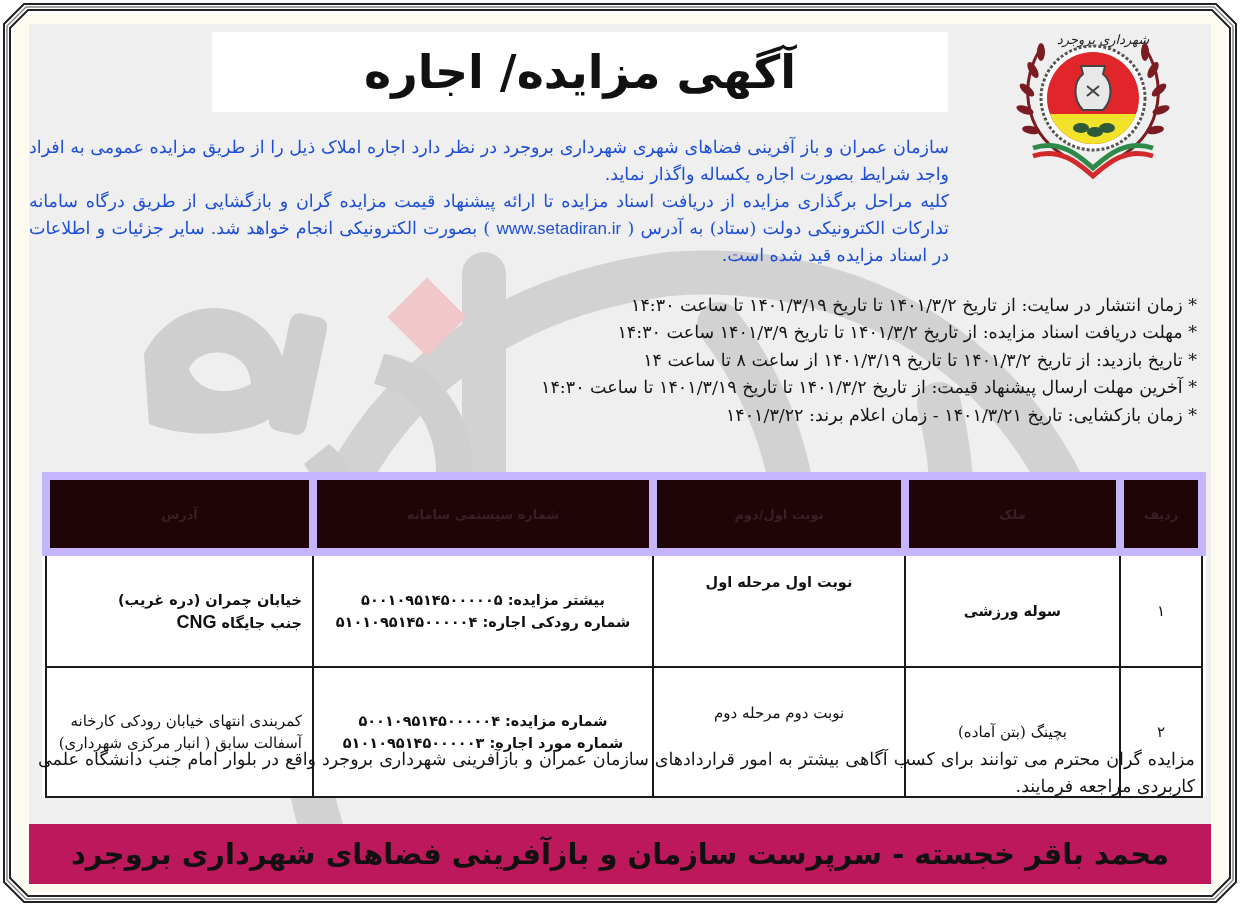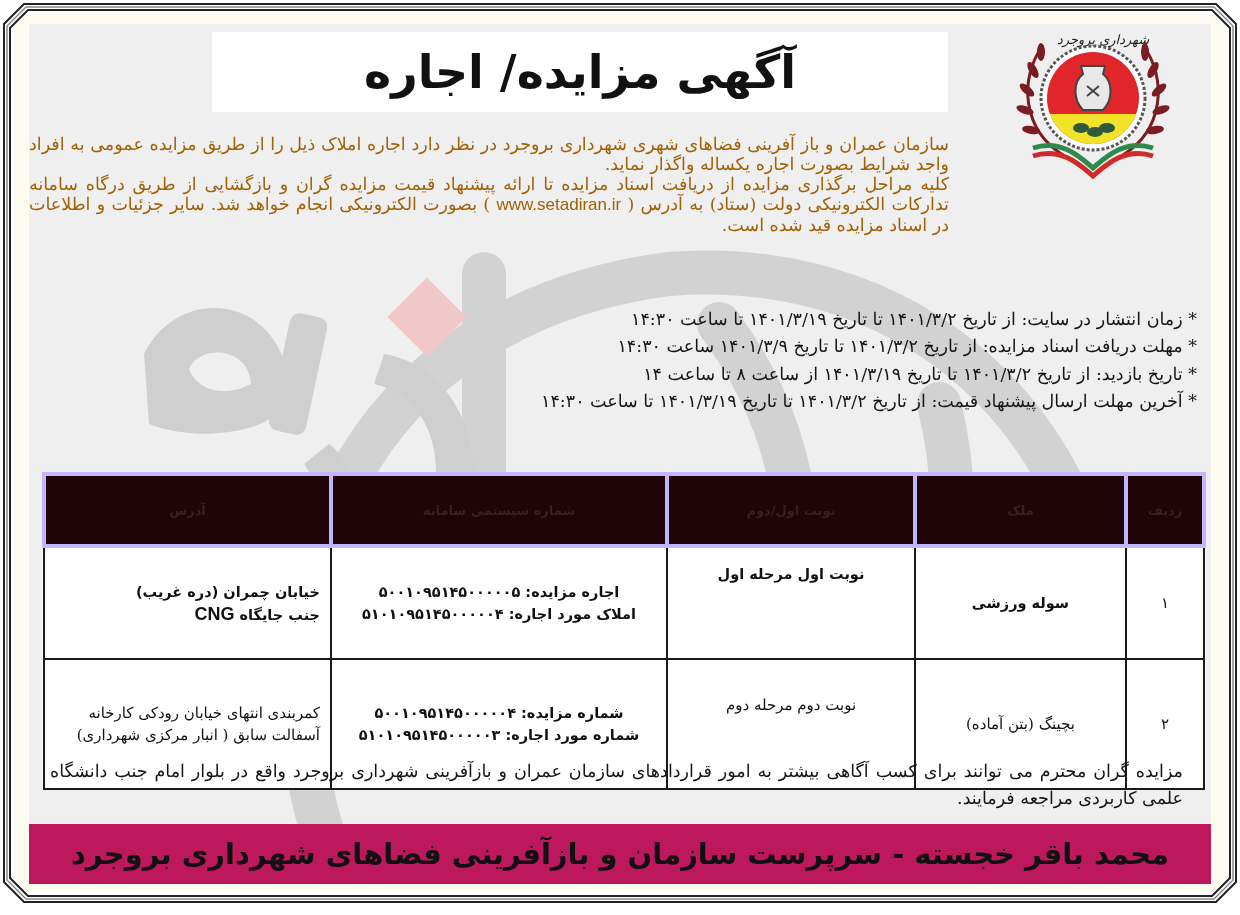--- a/index.html
+++ b/index.html
@@ -31,55 +31,55 @@
     }
     .logo {
       position: absolute; right: 8px; top: 6px; width: 200px; height: 175px;
       display: flex; flex-direction: column; align-items: center;
     }
     .logo-caption {
       font-family: "DejaVu Serif", serif; font-style: italic; font-size: 13px; color: #222; direction: rtl; margin-top: 2px;
     }
     .intro {
       position: absolute; right: 262px; top: 110px; width: 920px;
-      direction: rtl; text-align: justify; font-size: 17.5px; line-height: 20px; color: #a16207;
+      direction: rtl; text-align: justify; font-size: 17.5px; line-height: 27px; color: #1d4ed8;
     }
     .intro p { margin: 0; }
     .url { font-family: "Liberation Sans", sans-serif; font-size: 17px; }
     .schedule {
-      position: absolute; right: 14px; top: 254px; width: 1160px;
+      position: absolute; right: 14px; top: 240px; width: 1160px;
       direction: rtl; font-size: 17.5px; line-height: 27.5px; color: #151515;
     }
     .schedule p { margin: 0; }
     .table-wrap {
       position: absolute; left: 13px; top: 448px; width: 1164px;
     }
     table {
       width: 100%; border-collapse: collapse; direction: rtl; background: #fff;
       border: 2.5px solid #1a1a1a;
     }
     th {
       background: #1f0507; color: #3a2024; height: 66px; font-weight: 700; font-size: 13px;
-      border: 4px solid #c4b5fd; font-family: "DejaVu Sans", sans-serif;
+      border: 8px solid #c4b5fd; font-family: "DejaVu Sans", sans-serif;
     }
     td {
       border: 2px solid #1a1a1a; text-align: center; vertical-align: middle; font-size: 15px; color: #111;
       padding: 0 10px;
     }
     tr.r1 td { height: 92px; }
     tr.r2 td { height: 92px; }
     .bold { font-weight: 700; font-family: "DejaVu Sans", sans-serif; font-size: 14.5px; }
     .num-line { display: block; line-height: 22px; white-space: nowrap; }
     .addr { text-align: right; line-height: 22px; }
     .cng { font-family: "Liberation Sans", sans-serif; font-weight: 700; font-size: 18px; }
     .footer-note {
       position: absolute; right: 12px; top: 718px; width: 1165px;
       direction: rtl; text-align: justify; font-size: 17.5px; line-height: 27px; color: #151515;
     }
-    .footer-note p { margin: 16px; }
+    .footer-note p { margin: 4px; }
     .signature {
       position: absolute; left: 0; top: 800px; width: 1182px; height: 60px; background: #be185d;
       display: flex; align-items: center; justify-content: center;
     }
     .signature span {
       font-family: "DejaVu Sans", sans-serif; font-weight: 900; font-size: 29px; color: #111; direction: rtl;
     }
   </style>
 </head>
 <body>
@@ -154,41 +154,42 @@
         <p>سازمان عمران و باز آفرینی فضاهای شهری شهرداری بروجرد در نظر دارد اجاره املاک ذیل را از طریق مزایده عمومی به افراد واجد شرایط بصورت اجاره یکساله واگذار نماید.</p>
         <p><span>کلیه مراحل برگذاری مزایده از دریافت اسناد مزایده تا ارائه پیشنهاد قیمت مزایده گران و بازگشایی از طریق درگاه سامانه تدارکات الکترونیکی دولت (ستاد) به آدرس (</span> <span class="url">www.setadiran.ir</span> <span>) بصورت الکترونیکی انجام خواهد شد. سایر جزئیات و اطلاعات در اسناد مزایده قید شده است.</span></p>
       </div>
 
       <div class="schedule">
         <p style="visibility:hidden">.</p>
         <p>* زمان انتشار در سایت: از تاریخ ۱۴۰۱/۳/۲ تا تاریخ ۱۴۰۱/۳/۱۹ تا ساعت ۱۴:۳۰</p>
         <p>* مهلت دریافت اسناد مزایده: از تاریخ ۱۴۰۱/۳/۲ تا تاریخ ۱۴۰۱/۳/۹ ساعت ۱۴:۳۰</p>
         <p>* تاریخ بازدید: از تاریخ ۱۴۰۱/۳/۲ تا تاریخ ۱۴۰۱/۳/۱۹  از ساعت ۸ تا ساعت ۱۴</p>
         <p>* آخرین مهلت ارسال پیشنهاد قیمت: از تاریخ ۱۴۰۱/۳/۲ تا تاریخ ۱۴۰۱/۳/۱۹ تا ساعت ۱۴:۳۰</p>
+        <p>* زمان بازکشایی: تاریخ ۱۴۰۱/۳/۲۱  -  زمان اعلام برند:  ۱۴۰۱/۳/۲۲</p>
       </div>
 
       <div class="table-wrap">
         <table>
           <thead>
             <tr>
               <th style="width:72px">ردیف</th>
               <th style="width:205px">ملک</th>
               <th style="width:242px">نوبت اول/دوم</th>
               <th style="width:330px">شماره سیستمی سامانه</th>
               <th>آدرس</th>
             </tr>
           </thead>
           <tbody>
             <tr class="r1">
               <td>۱</td>
               <td class="bold">سوله ورزشی</td>
               <td class="bold" style="vertical-align:top;padding-top:18px">نوبت اول مرحله اول</td>
               <td class="bold">
-                <span class="num-line">اجاره مزایده: ۵۰۰۱۰۹۵۱۴۵۰۰۰۰۰۵</span>
-                <span class="num-line">املاک مورد اجاره: ۵۱۰۱۰۹۵۱۴۵۰۰۰۰۰۴</span>
+                <span class="num-line">بیشتر مزایده: ۵۰۰۱۰۹۵۱۴۵۰۰۰۰۰۵</span>
+                <span class="num-line">شماره رودکی اجاره: ۵۱۰۱۰۹۵۱۴۵۰۰۰۰۰۴</span>
               </td>
               <td class="bold addr">
                 <span class="num-line">خیابان چمران (دره غریب)</span>
                 <span class="num-line"><span>جنب جایگاه</span> <span class="cng">CNG</span></span>
               </td>
             </tr>
             <tr class="r2">
               <td>۲</td>
               <td>بچینگ (بتن آماده)</td>
               <td style="vertical-align:top;padding-top:36px">نوبت دوم مرحله دوم</td>

